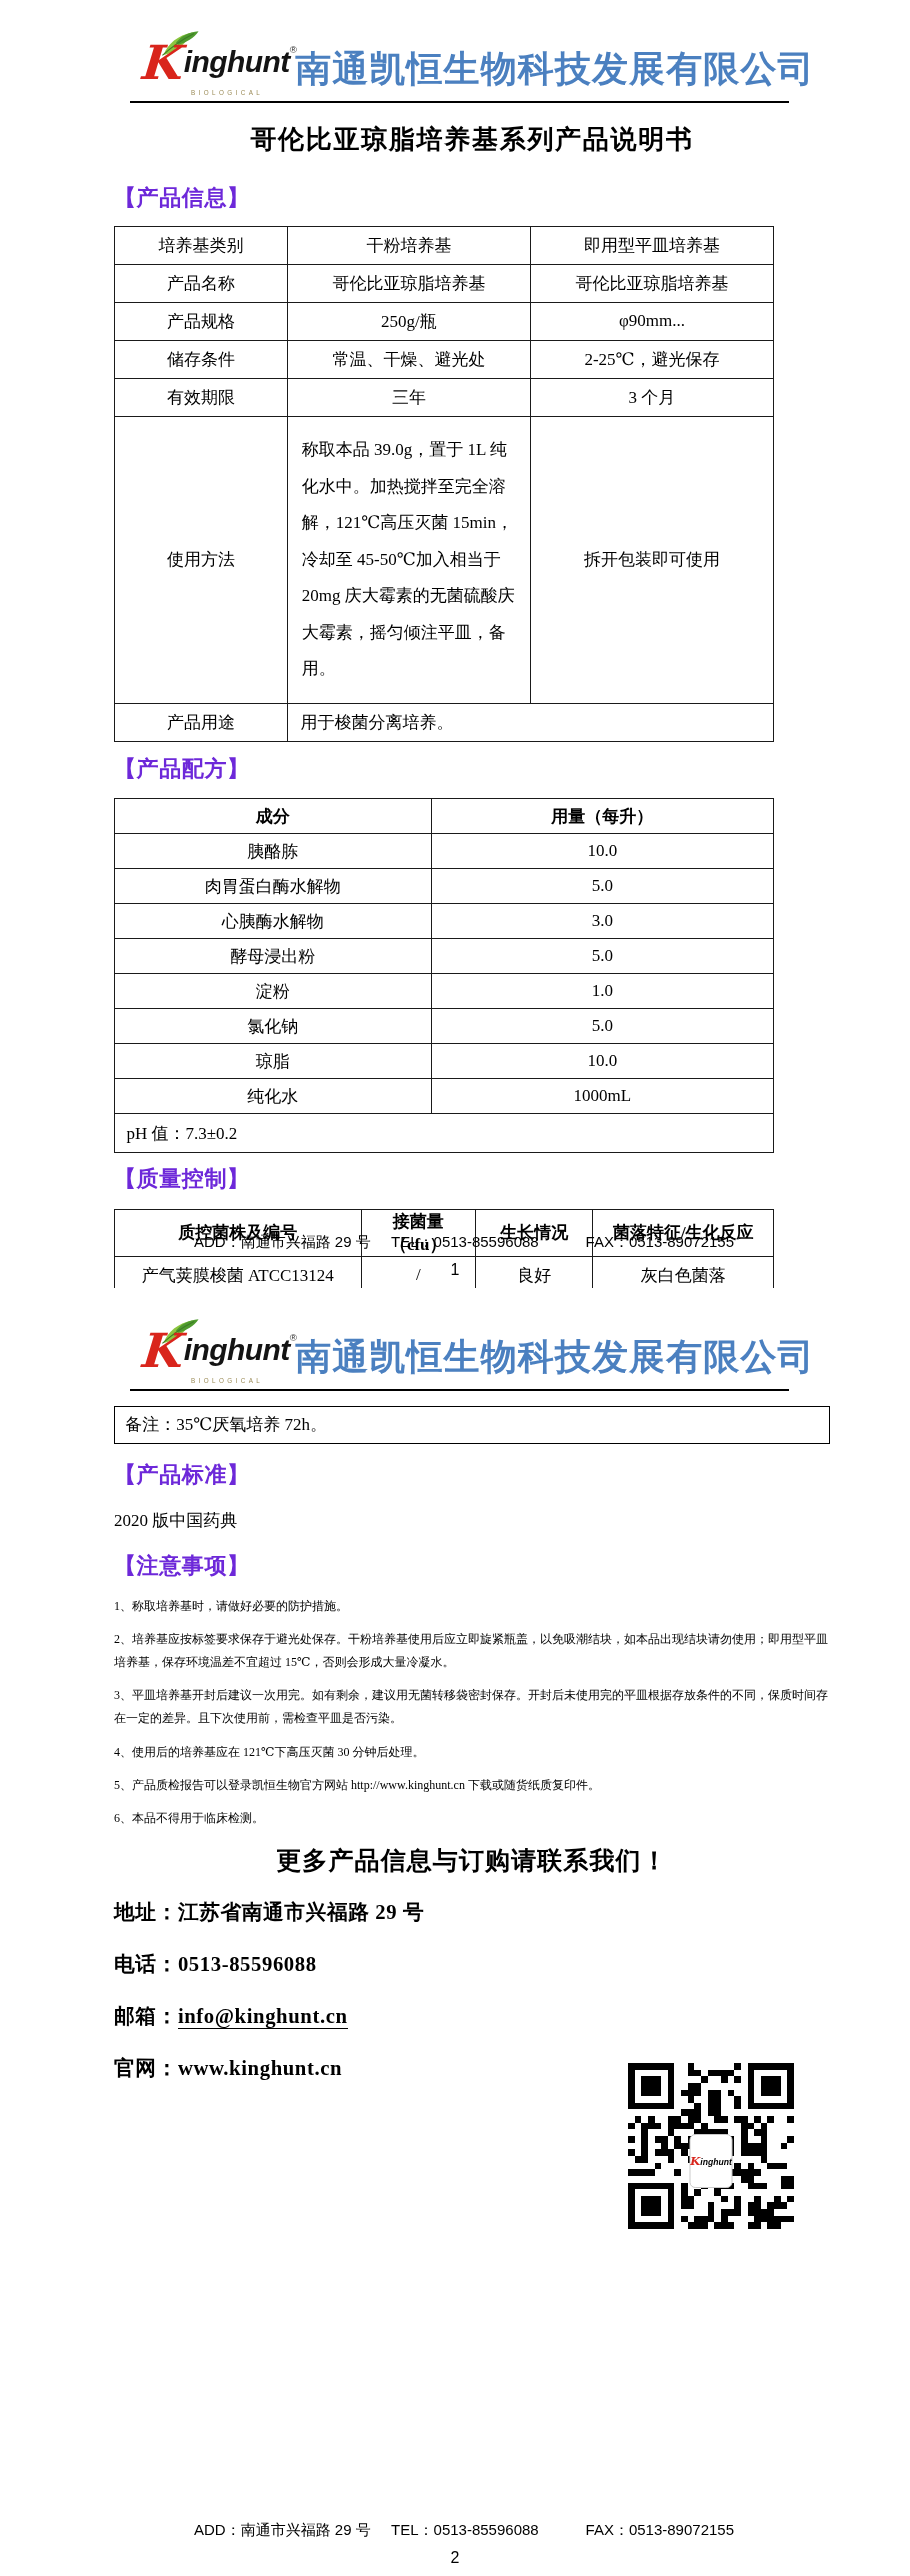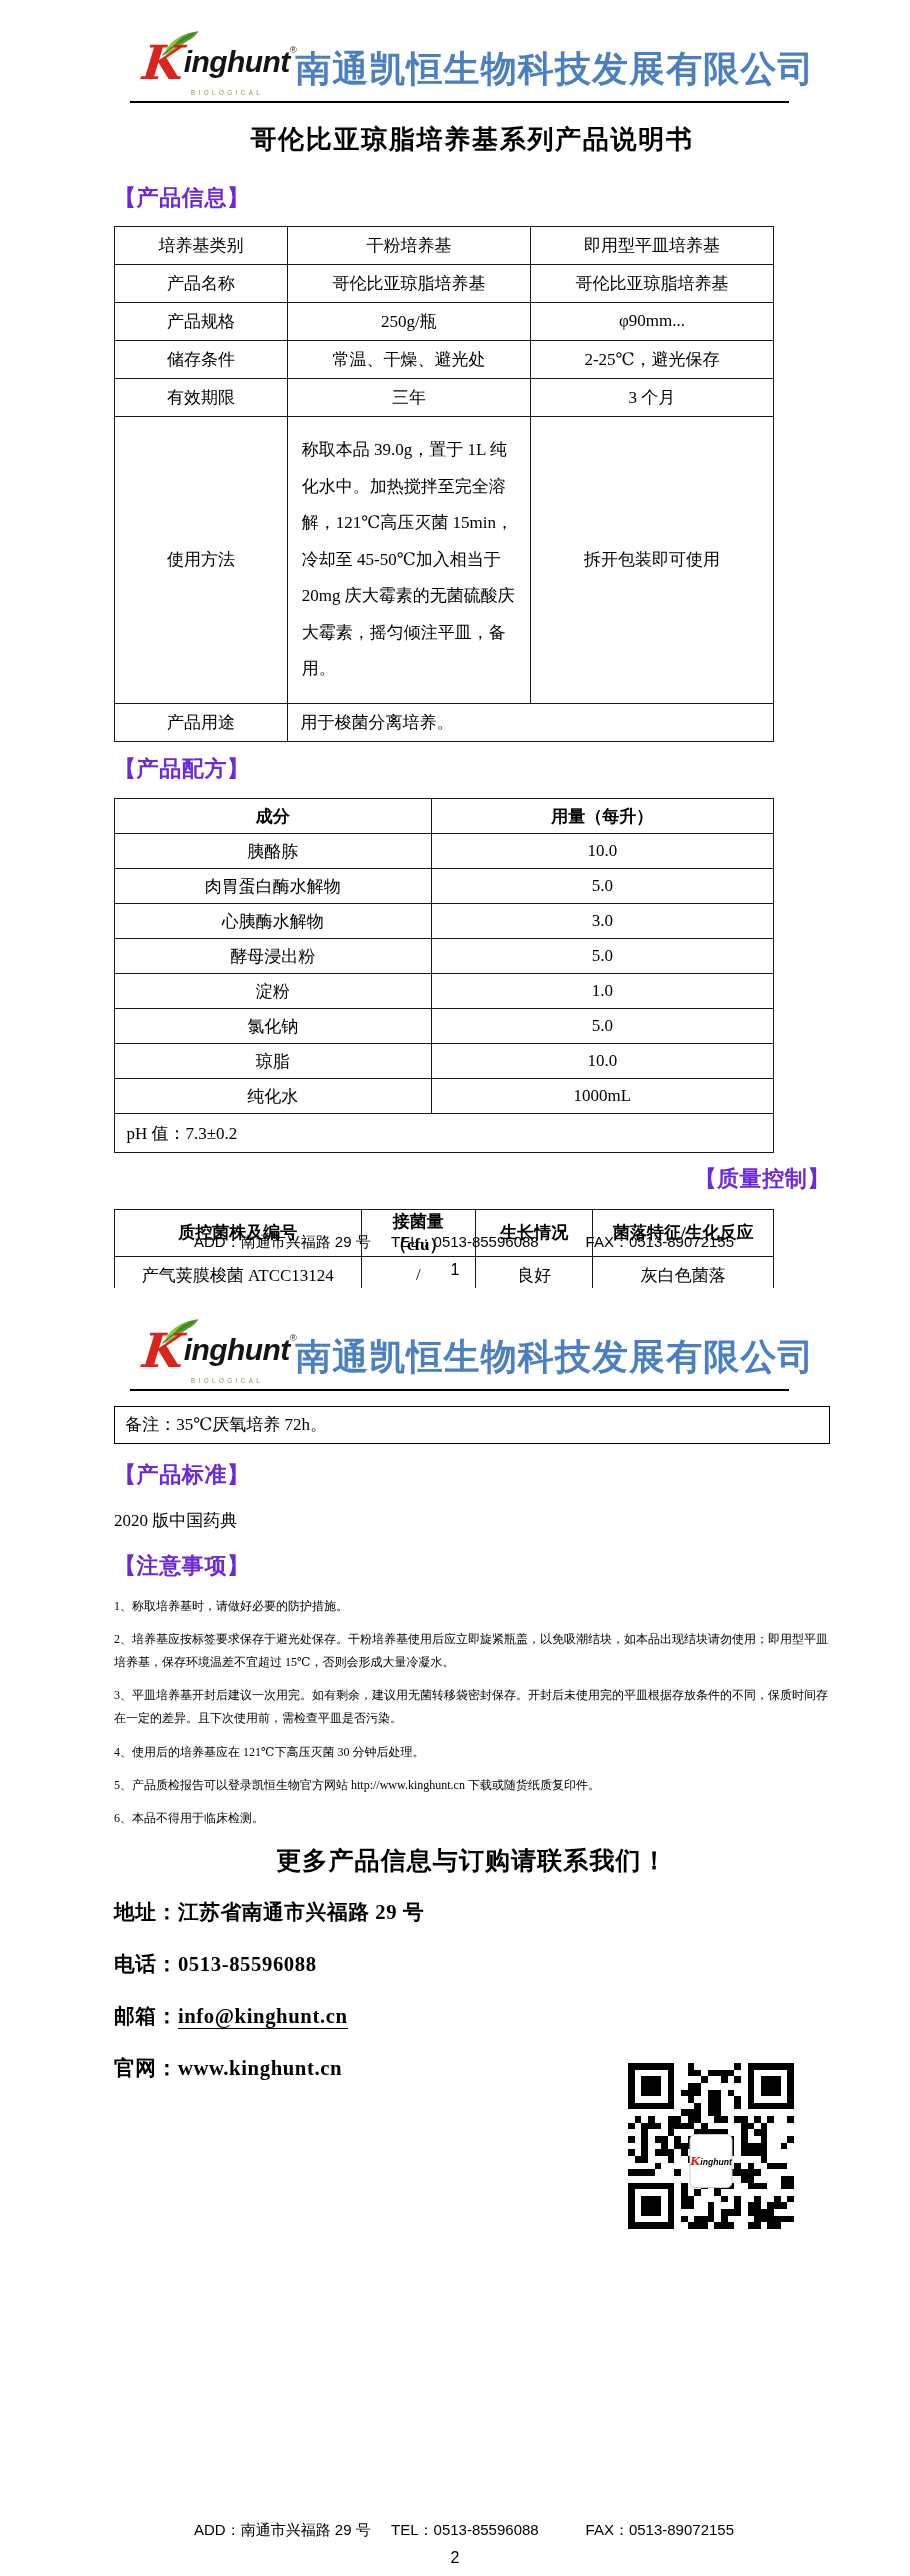--- a/index.html
+++ b/index.html
@@ -17,21 +17,21 @@
   .logo-sub{position:absolute;left:48px;bottom:-2.3px;font-family:"Liberation Sans",sans-serif;font-size:6.3px;letter-spacing:3.4px;color:#9a8a55;}
   .company{font-size:36px;font-weight:bold;color:#4B80C0;white-space:nowrap;margin-left:9.2px;letter-spacing:1.1px;}
   .rule{margin:6.9px 121px 0 130px;border-top:2.9px solid #000;height:0;}
 
   .content{margin-left:114px;width:716px;}
 
   .doc-title{text-align:center;font-size:26px;font-weight:bold;letter-spacing:1.7px;margin-top:19.5px;}
   .section-h{font-size:22px;font-weight:bold;color:#6d28d9;letter-spacing:0.6px;}
   .sh-info{margin-top:26px;}
   .sh-formula{margin-top:12.6px;}
-  .sh-qc{margin-top:10.3px;text-align:right;}
+  .sh-qc{margin-top:10.3px;}
 
   table{border-collapse:collapse;table-layout:fixed;width:660px;}
   td,th{border:1.1px solid #1a1a1a;text-align:center;font-size:17px;font-weight:normal;padding:0 3.4px;overflow:hidden;}
   .info-table{margin-top:12.6px;border:1.7px solid #1a1a1a;}
   .info-table td{height:37px;}
   .info-table .col-label{width:26%;}
   .info-table .col-a{width:37%;}
   .info-table .col-b{width:37%;}
   td.use-cell{text-align:left;padding:15px 13.8px;line-height:2.15;height:auto;}
   tr.use-row td{height:217px;}

